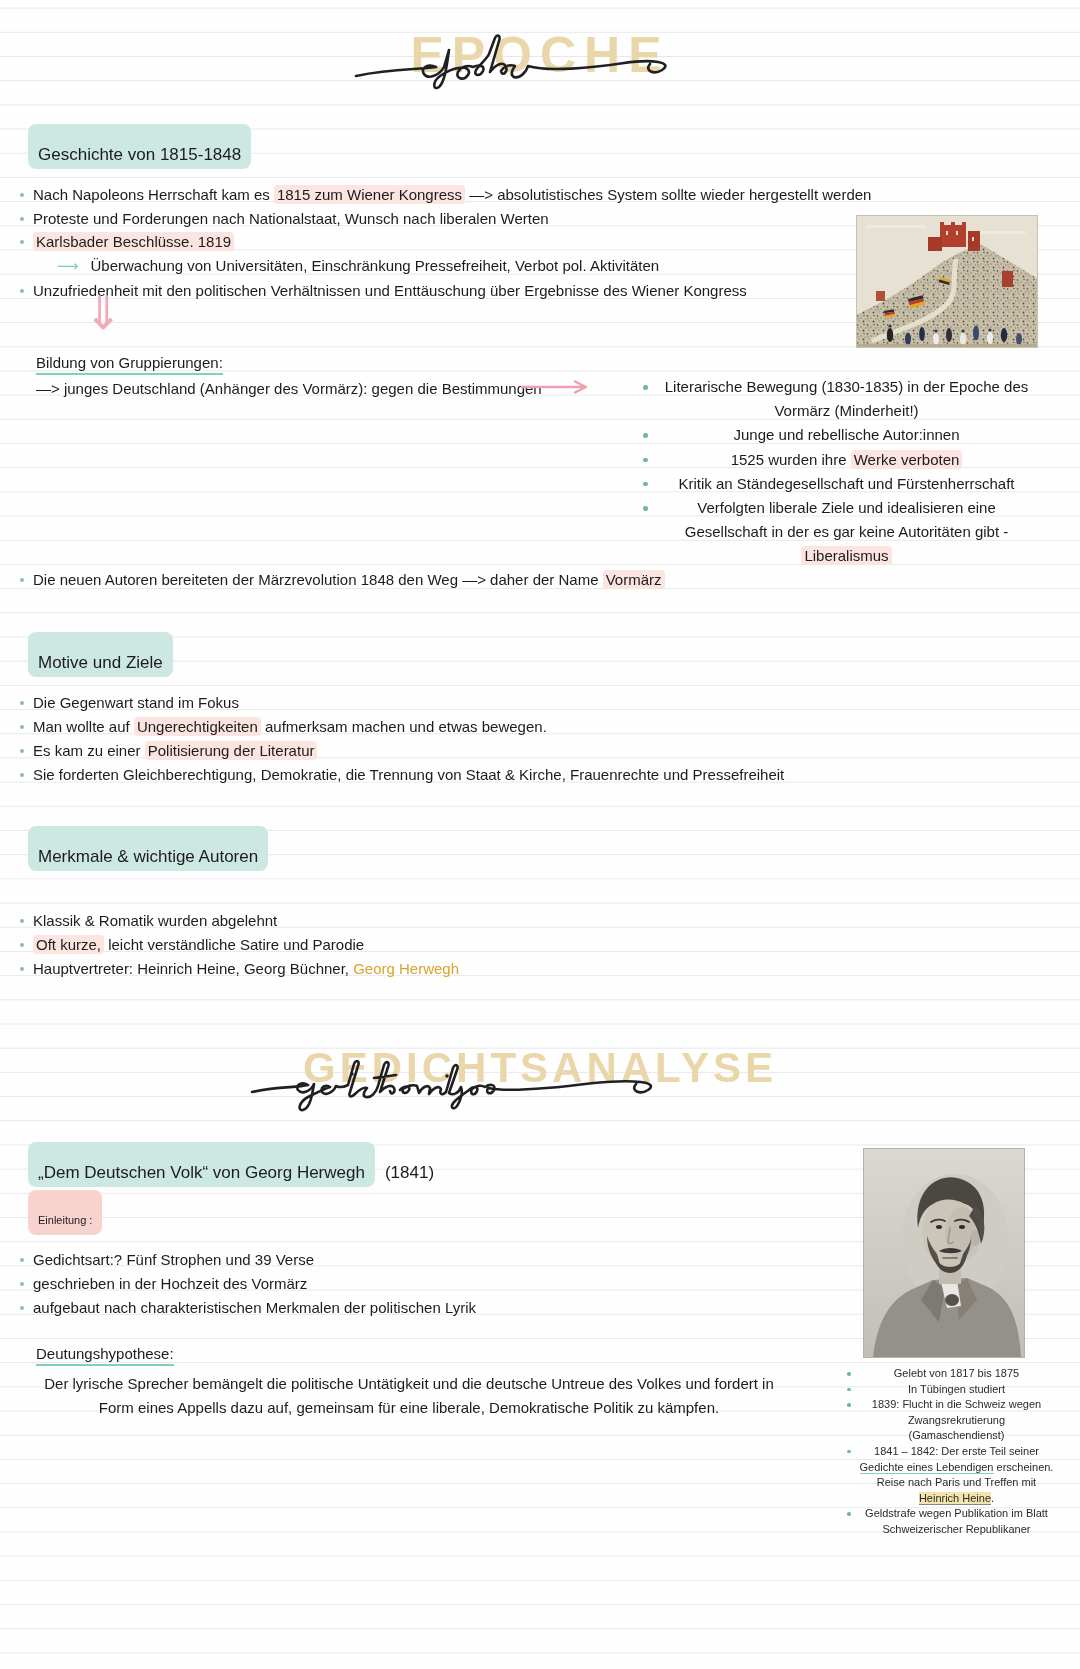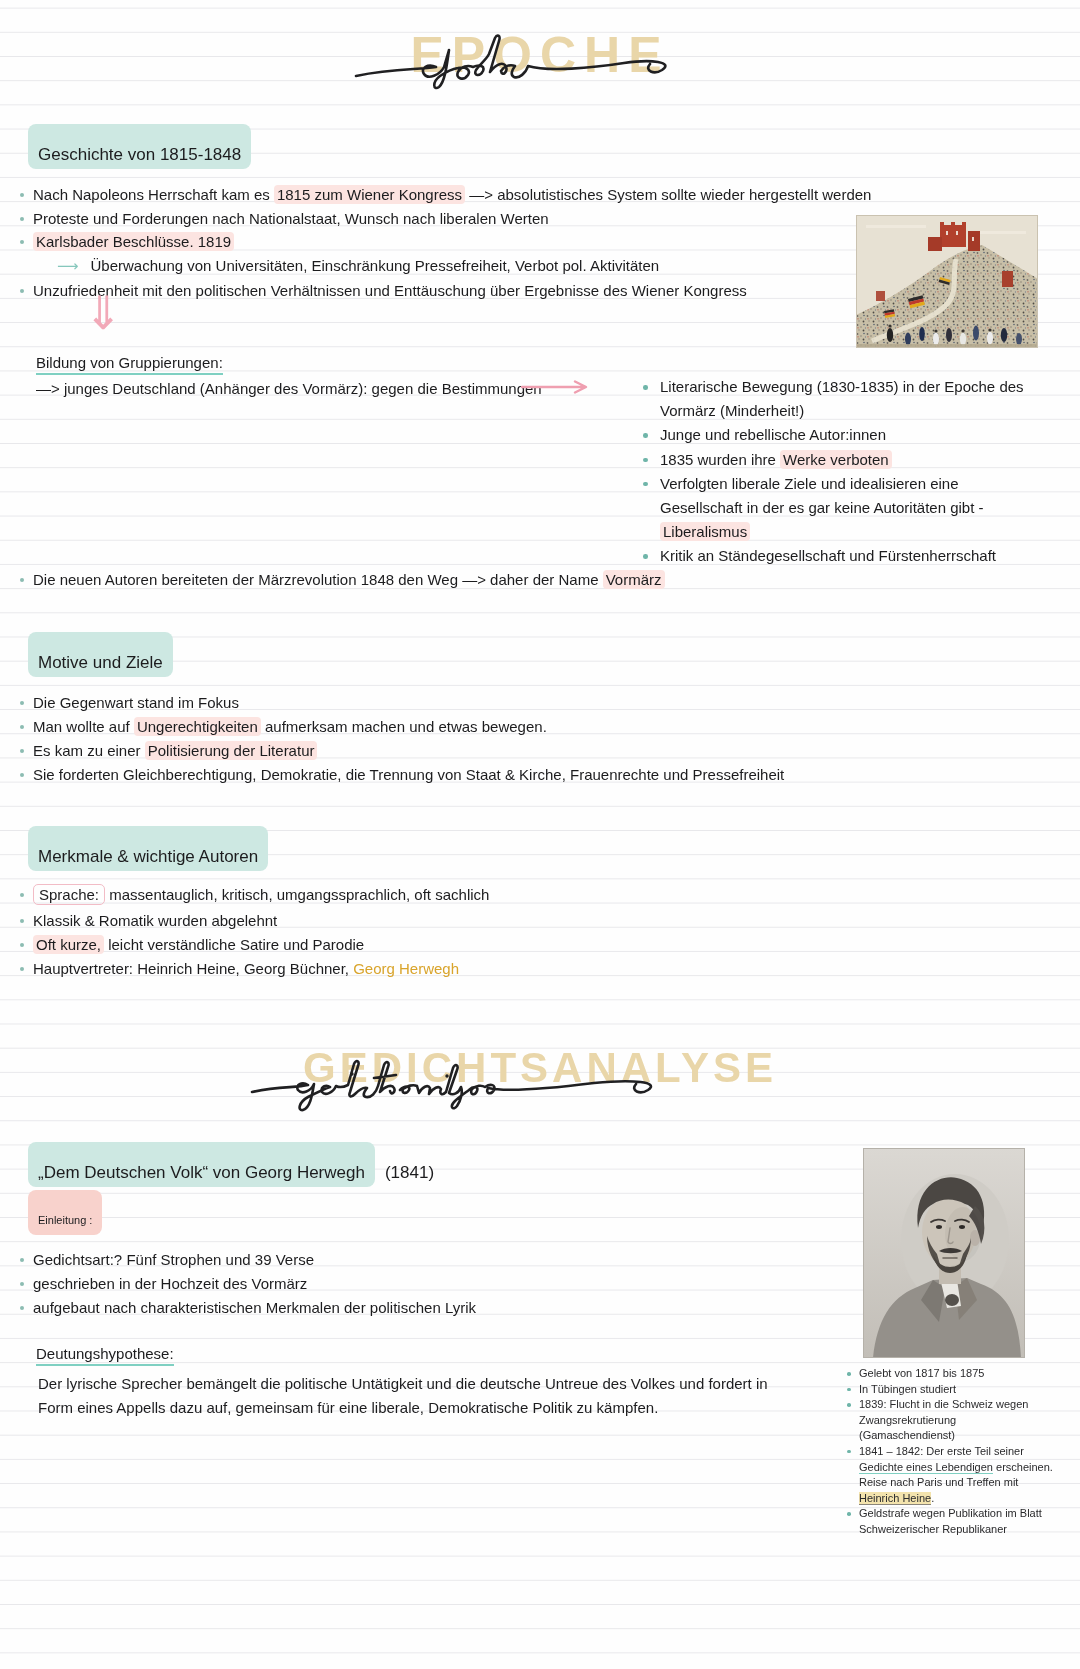--- a/index.html
+++ b/index.html
@@ -1,21 +1,21 @@
 <!DOCTYPE html>
 <html><head>
 <meta charset="utf-8">
 <style>
   html,body{margin:0;padding:0;background:#ffffff;}
   .page{
     position:relative;width:1080px;height:1669px;overflow:hidden;
     background-color:#fefefe;
     background-image:linear-gradient(to bottom, transparent 0, transparent 23.2px, #e8e8eb 23.2px, #e8e8eb 24.2px);
     background-size:100% 24.2px;background-position:0 -15.6px;background-repeat:repeat-y;
-    font-family:"Liberation Sans",sans-serif;color:#1c1c1e;
+    font-family:"Liberation Sans",sans-serif;color:#1c1c1e;text-align:center;
   }
   .row{position:absolute;white-space:nowrap;font-size:15px;line-height:19px;}
   .bdot{display:inline-block;width:4px;height:4px;border-radius:50%;background:#8cbcb2;margin:0 9px 3px 0;vertical-align:middle;}
   .pill{display:inline-block;border-radius:8px;padding:21px 10px 5px;font-size:17px;}
   .teal{background:#cde8e2;}
   .pinkpill{background:#f8d2cc;}
   .in-pink{background:#fce4e1;border-radius:4px;padding:1px 3px;}
   .box-pink{border:1.5px solid #f2bcc6;border-radius:5px;padding:1px 5px;}
   .u-teal{border-bottom:2.5px solid #7fd0c2;padding-bottom:2px;}
   .u-teal-thin{border-bottom:1.5px solid #7fd0c2;}
@@ -137,23 +137,23 @@
   <div class="row" style="left:36px;top:379px">
     <span>—&gt; junges Deutschland (Anhänger des Vormärz): gegen die Bestimmungen</span>
   </div>
   <svg style="position:absolute;left:520px;top:380px" width="72" height="14" viewBox="0 0 72 14">
     <path d="M2 7 H64 M55 1.5 L66 7 L55 12.5" fill="none" stroke="#ef9fb0" stroke-width="2.4" stroke-linecap="round" stroke-linejoin="round"></path>
   </svg>
 
   <ul class="vlist" style="left:641px;top:375px;width:392px">
     <li><span>Literarische Bewegung (1830-1835) in der Epoche des Vormärz (Minderheit!)</span></li>
     <li><span>Junge und rebellische Autor:innen</span></li>
-    <li><span>1835 wurden ihre </span><span class="in-pink">Werke verboten</span></li>
+    <li><span>1525 wurden ihre </span><span class="in-pink">Werke verboten</span></li>
+    <li><span>Kritik an Ständegesellschaft und Fürstenherrschaft</span></li>
     <li><span>Verfolgten liberale Ziele und idealisieren eine Gesellschaft in der es gar keine Autoritäten gibt - </span><span class="in-pink">Liberalismus</span></li>
-    <li><span>Kritik an Ständegesellschaft und Fürstenherrschaft</span></li>
   </ul>
 
   <div class="row" style="left:20px;top:570px">
     <span class="bdot"></span><span>Die neuen Autoren bereiteten der Märzrevolution 1848 den Weg —&gt; daher der Name </span><span class="in-pink">Vormärz</span>
   </div>
 
   <div class="row" style="left:28px;top:632px">
     <span class="pill teal">Motive und Ziele</span>
   </div>
   <div class="row" style="left:20px;top:693px">
@@ -164,23 +164,20 @@
   </div>
   <div class="row" style="left:20px;top:741px">
     <span class="bdot"></span><span>Es kam zu einer </span><span class="in-pink">Politisierung der Literatur</span>
   </div>
   <div class="row" style="left:20px;top:765px">
     <span class="bdot"></span><span>Sie forderten Gleichberechtigung, Demokratie, die Trennung von Staat &amp; Kirche, Frauenrechte und Pressefreiheit</span>
   </div>
 
   <div class="row" style="left:28px;top:826px">
     <span class="pill teal">Merkmale &amp; wichtige Autoren</span>
-  </div>
-  <div class="row" style="left:20px;top:885px">
-    <span class="bdot"></span><span class="box-pink">Sprache:</span><span> massentauglich, kritisch, umgangssprachlich, oft sachlich</span>
   </div>
   <div class="row" style="left:20px;top:911px">
     <span class="bdot"></span><span>Klassik &amp; Romatik wurden abgelehnt</span>
   </div>
   <div class="row" style="left:20px;top:935px">
     <span class="bdot"></span><span class="in-pink">Oft kurze,</span><span> leicht verständliche Satire und Parodie</span>
   </div>
   <div class="row" style="left:20px;top:959px">
     <span class="bdot"></span><span>Hauptvertreter: Heinrich Heine, Georg Büchner, </span><span class="yellow">Georg Herwegh</span>
   </div>

